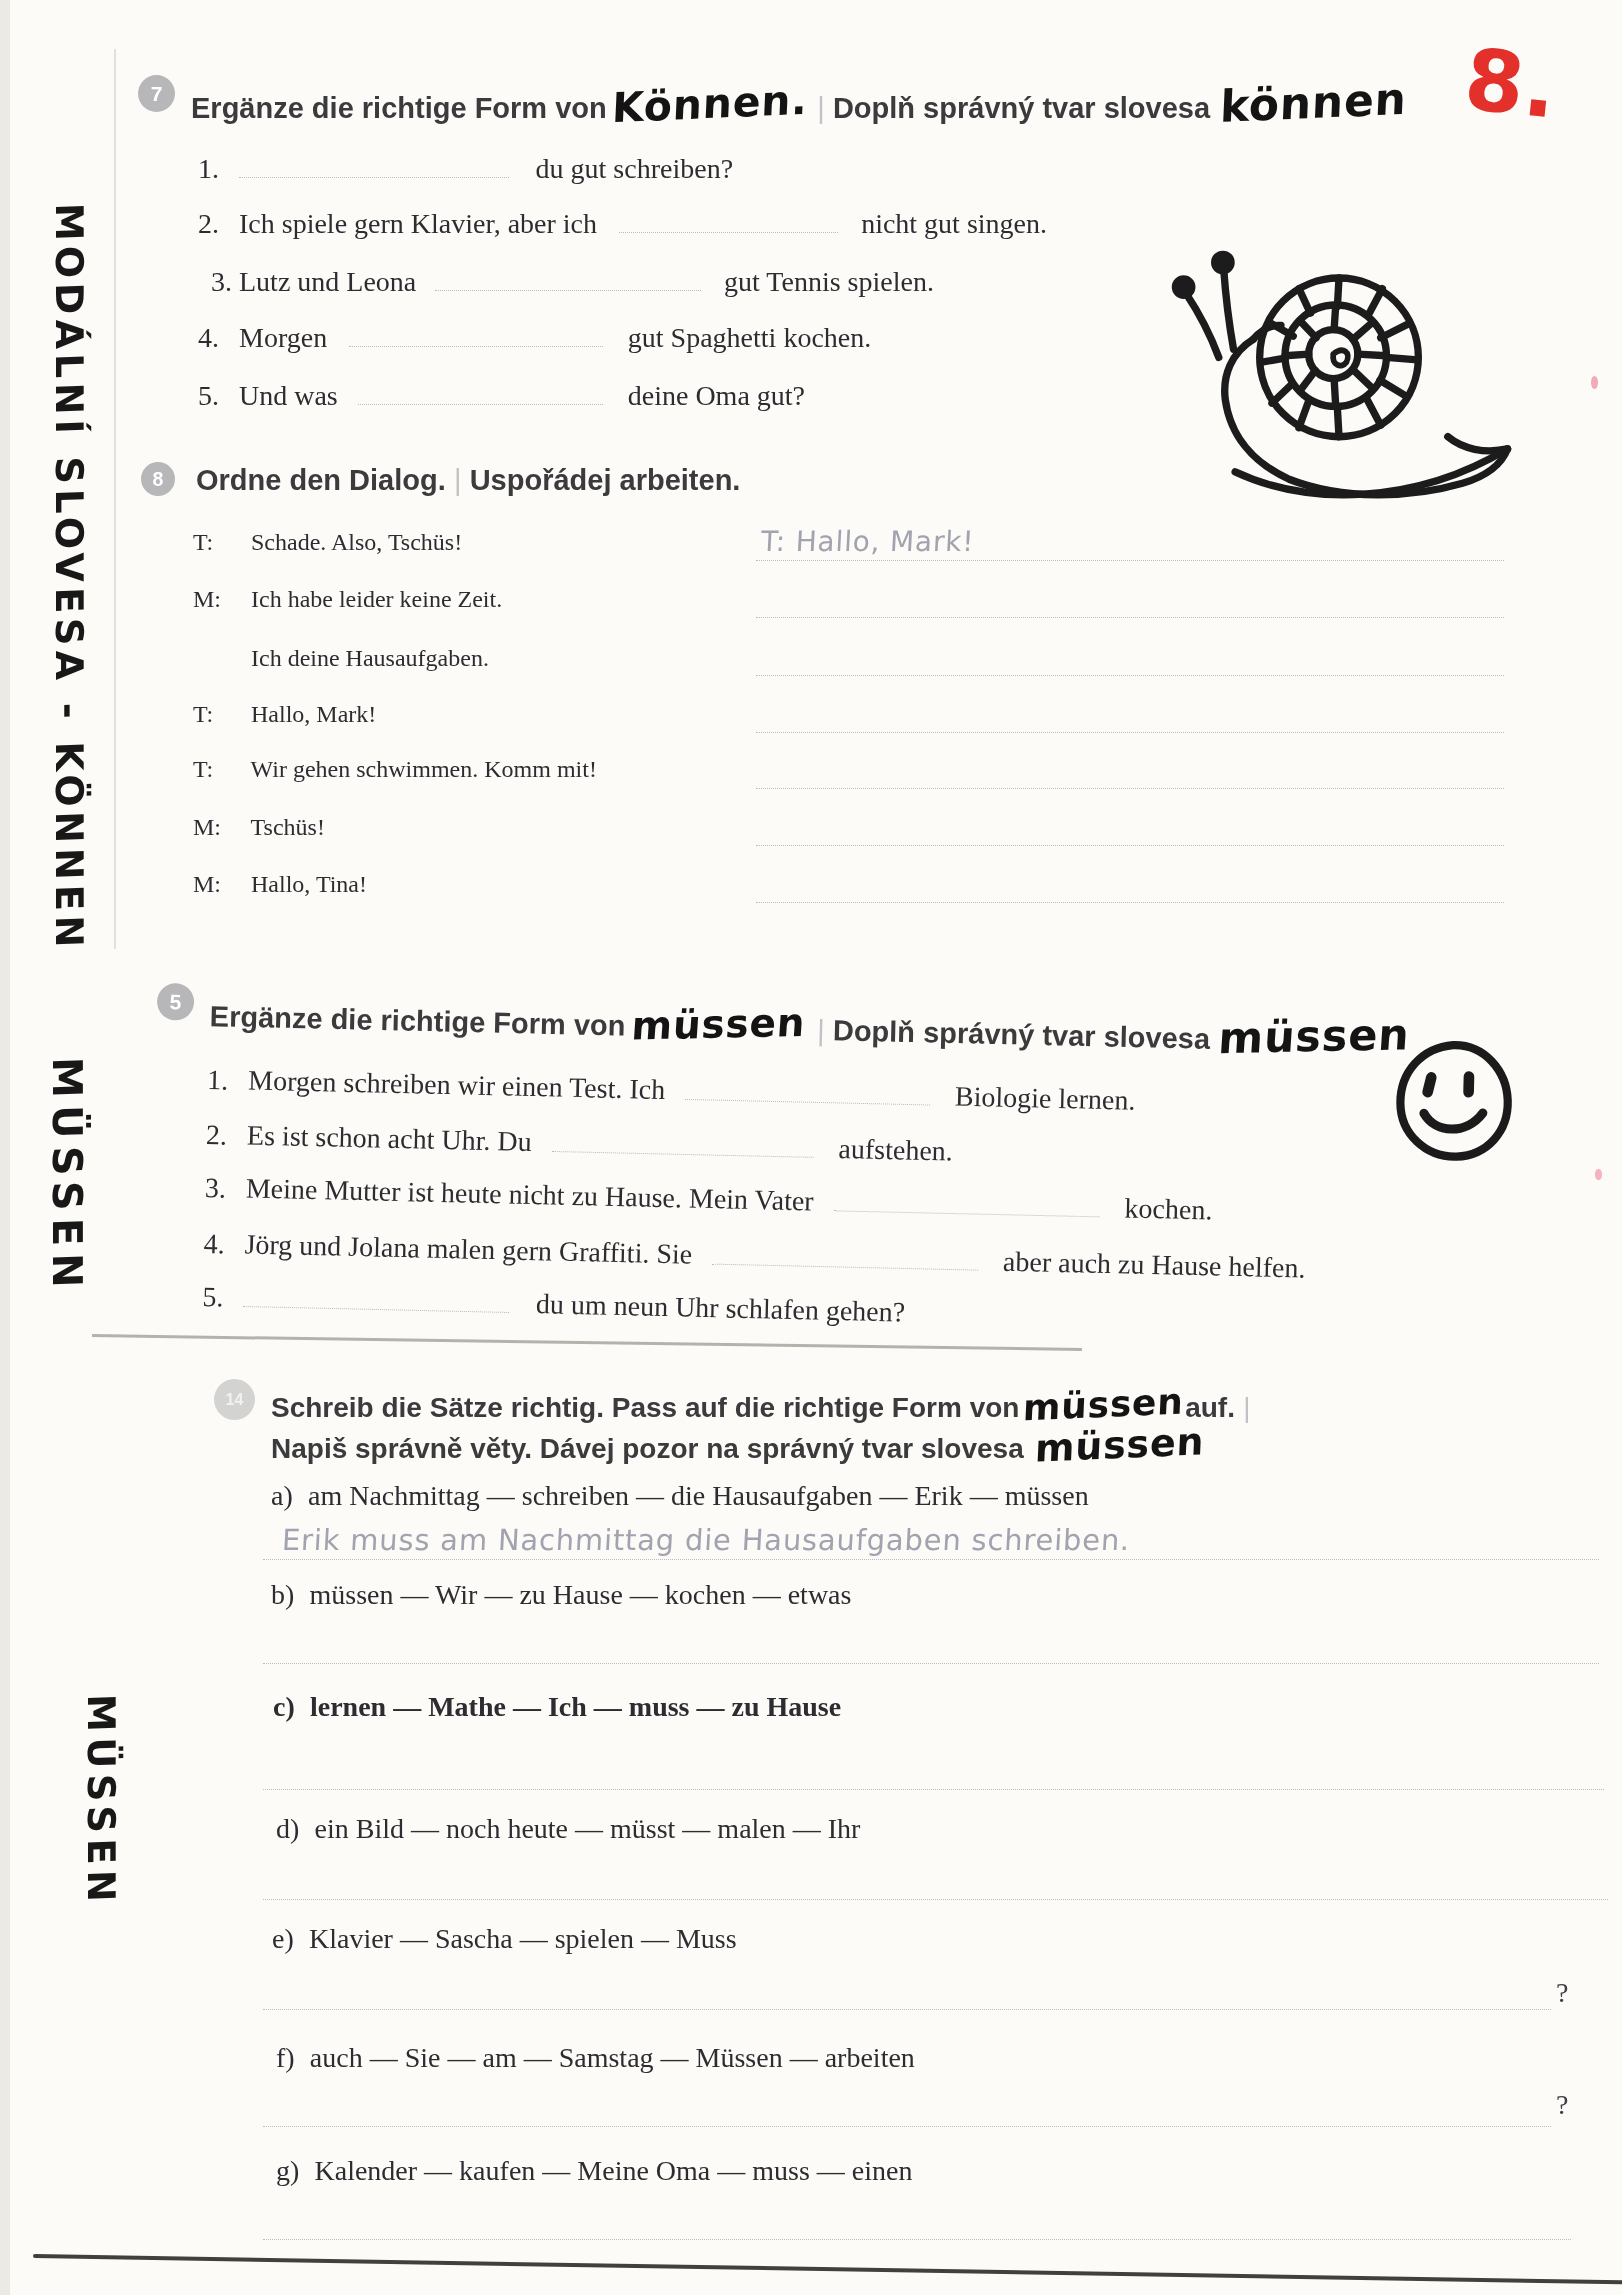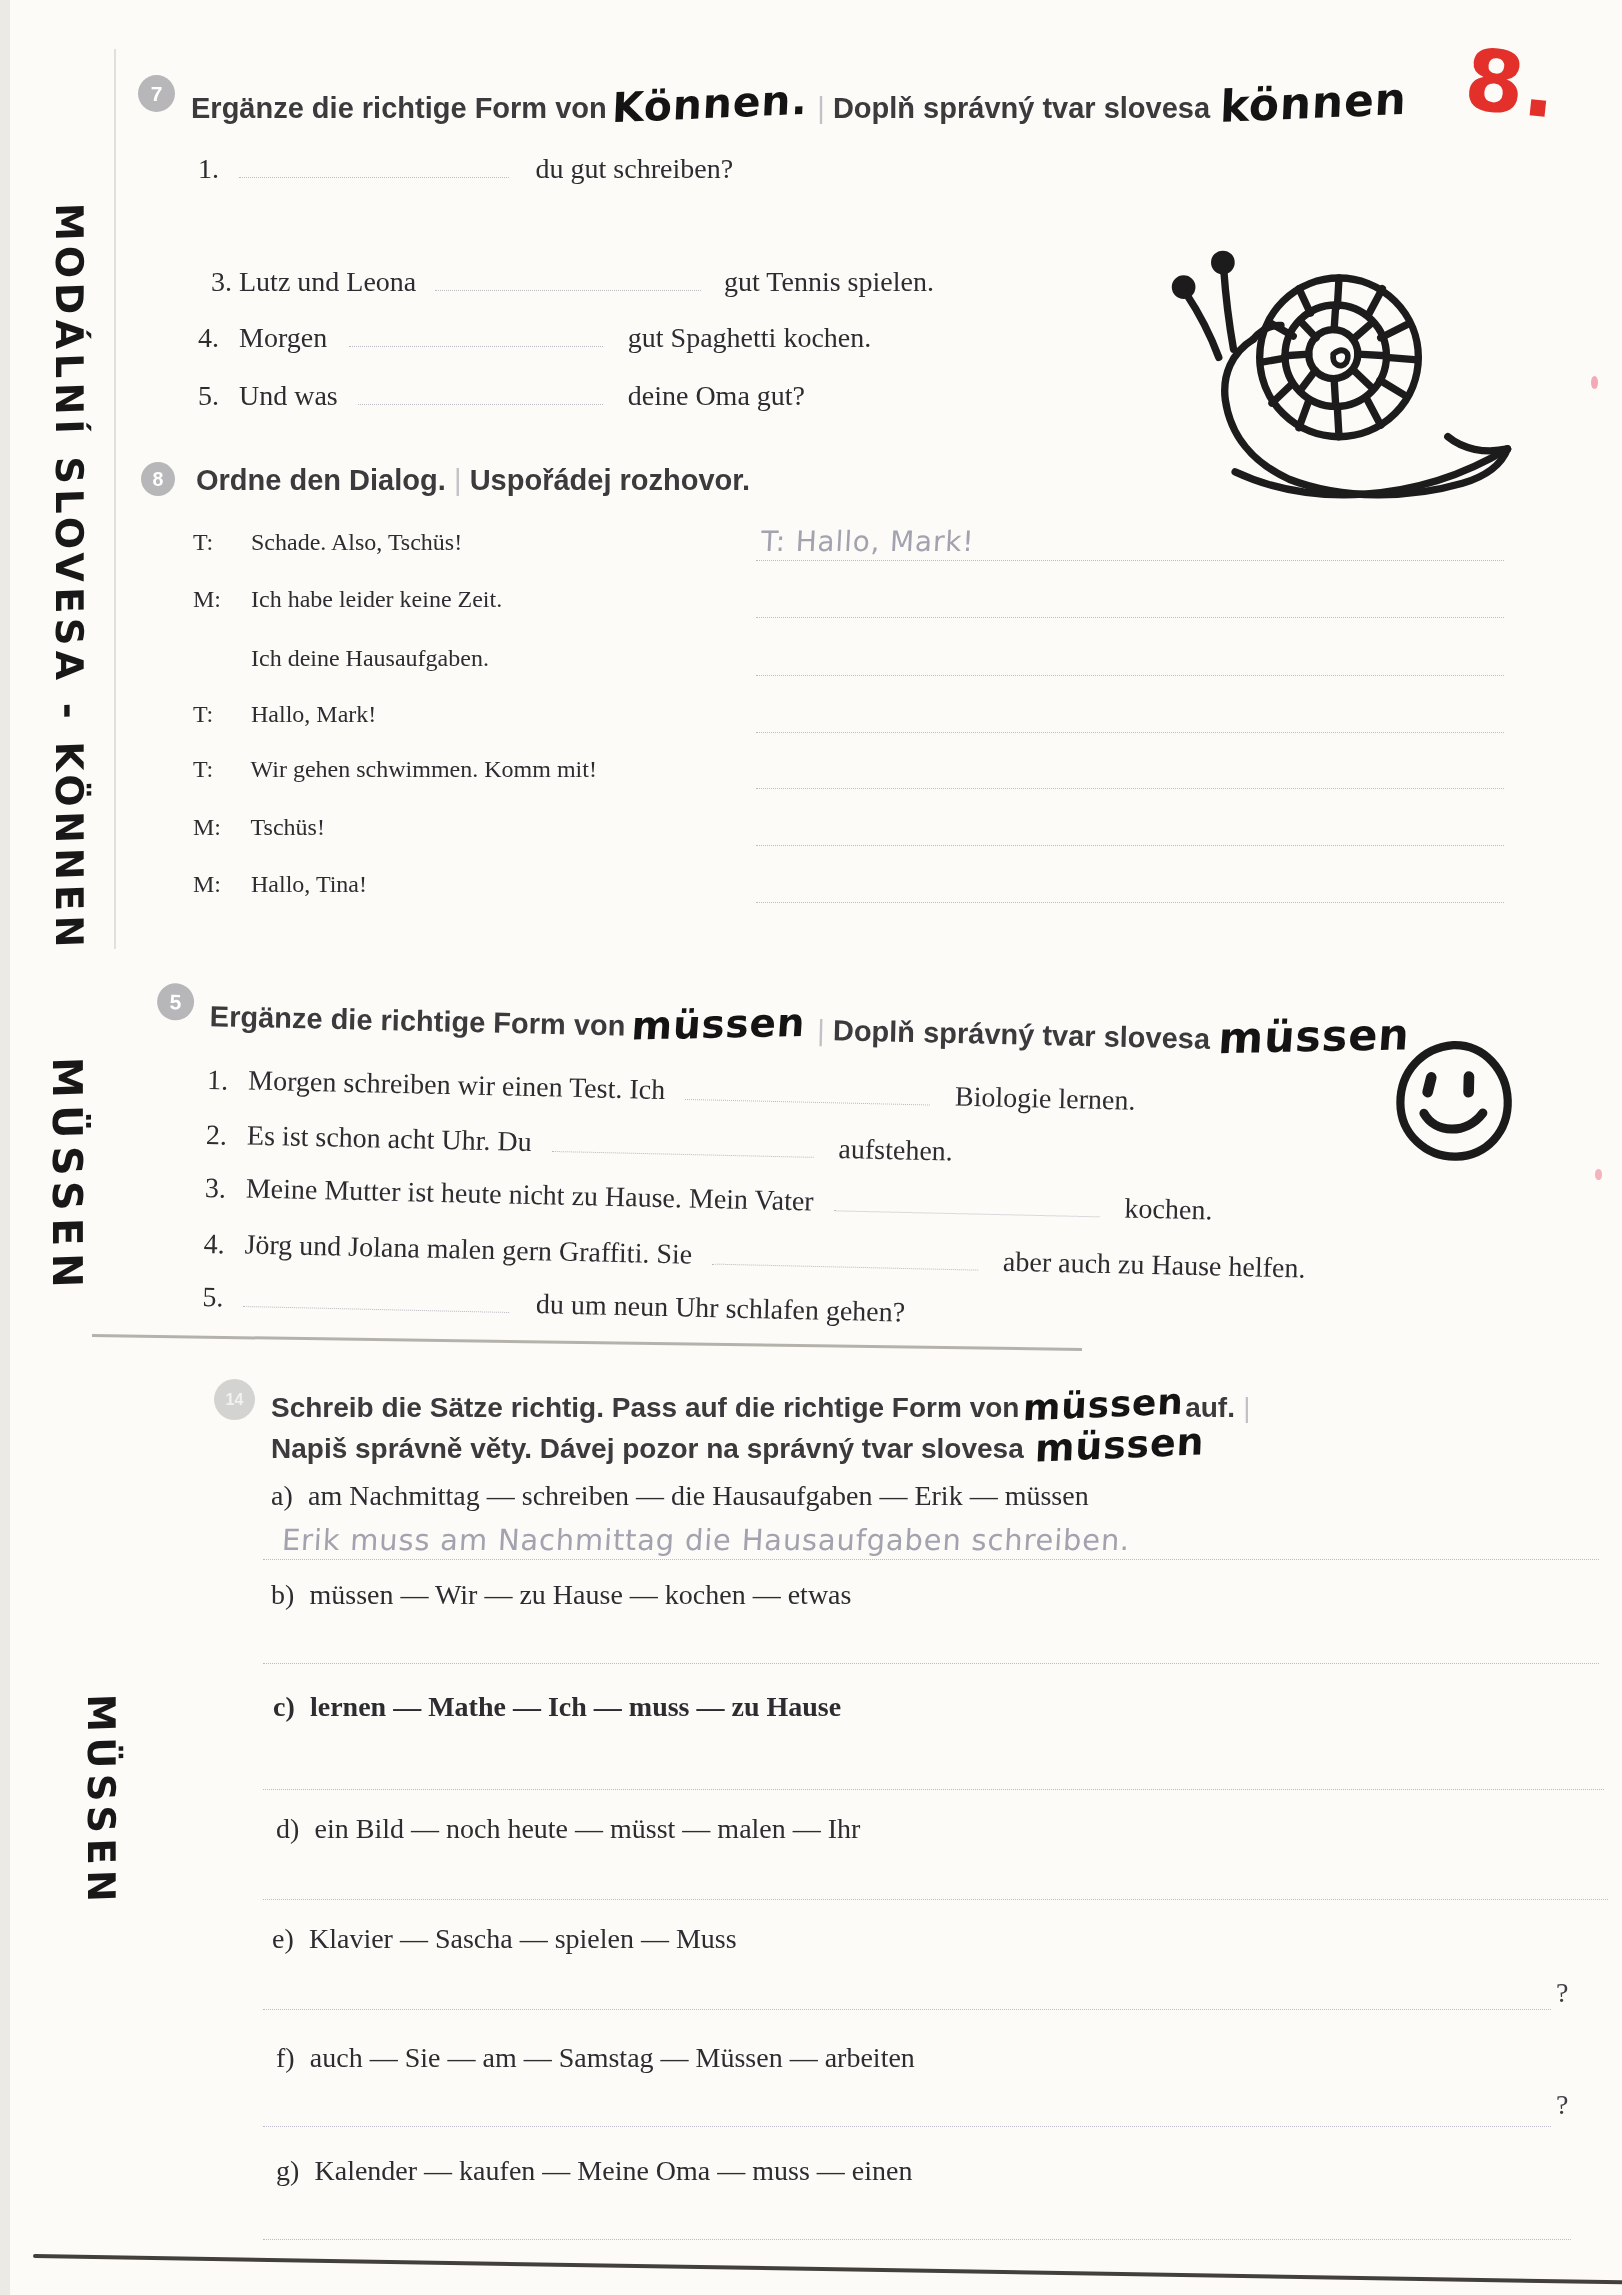--- a/index.html
+++ b/index.html
@@ -61,20 +61,26 @@
     <span class="sep">|</span>
     <span>Doplň správný tvar slovesa</span>
     <span class="hw" style="font-size:44px;margin-left:9.8px;">können</span>
   </div>
 
   <div class="item" style="left:198px;top:152px;">
     <span class="num">1.</span>
     <span class="blank" style="width:270px;margin-right:19.6px;"></span>
     <span>du gut schreiben?</span>
   </div>
+  <div class="item" style="left:198px;top:207px;">
+    <span class="num">2.</span>
+    <span>Ich spiele gern Klavier, aber ich</span>
+    <span class="blank" style="width:219px;margin:0 16.4px 0 14.7px;"></span>
+    <span>nicht gut singen.</span>
+  </div>
   <div class="item" style="left:198px;top:265px;text-align:right;">
     <span class="num">3.</span>
     <span>Lutz und Leona</span>
     <span class="blank" style="width:266px;margin:0 16.4px 0 11.4px;"></span>
     <span>gut Tennis spielen.</span>
   </div>
   <div class="item" style="left:198px;top:321px;">
     <span class="num">4.</span>
     <span>Morgen</span>
     <span class="blank" style="width:254px;margin:0 18px 0 14.7px;"></span>
@@ -128,21 +134,21 @@
         <path d="M200,108 L219,128"></path>
     </g>
   </svg>
 
   <div class="badge" style="left:141px;top:462px;width:34px;height:34px;font-size:19.6px;">
     <span>8</span>
   </div>
   <div class="header-line abs" style="left:196px;top:464px;">
     <span>Ordne den Dialog.</span>
     <span class="sep">|</span>
-    <span>Uspořádej rozhovor.</span>
+    <span>Uspořádej arbeiten.</span>
   </div>
 
   <div class="dlg-text" style="left:193px;top:529px;">
     <span class="spk">T:</span>
     <span>Schade. Also, Tschüs!</span>
   </div>
   <span class="pencil" style="position:absolute;left:761px;top:525px;font-size:28px;">T: Hallo, Mark!</span>
   <div class="ansline" style="left:756px;top:560px;width:748px;"></div>
 
   <div class="dlg-text" style="left:193px;top:586px;">

